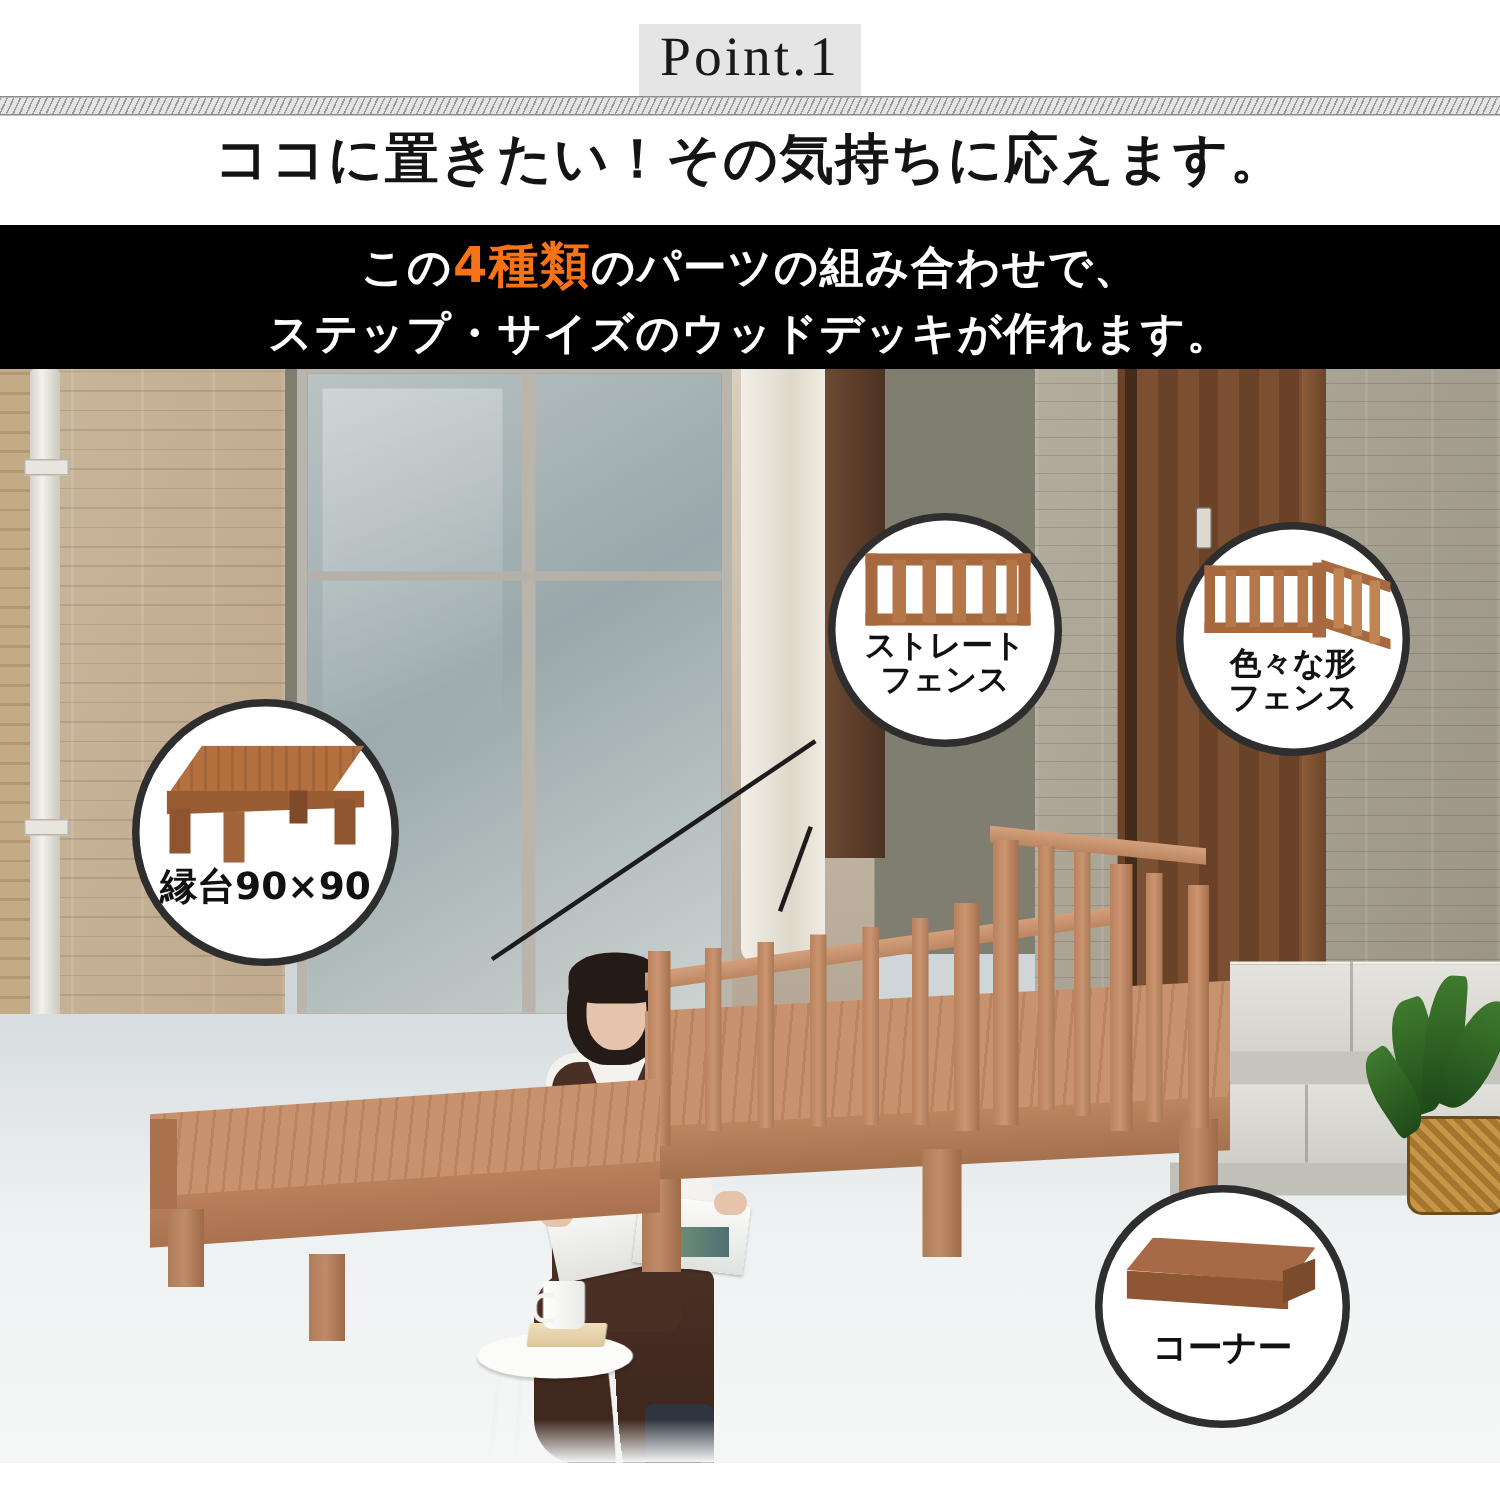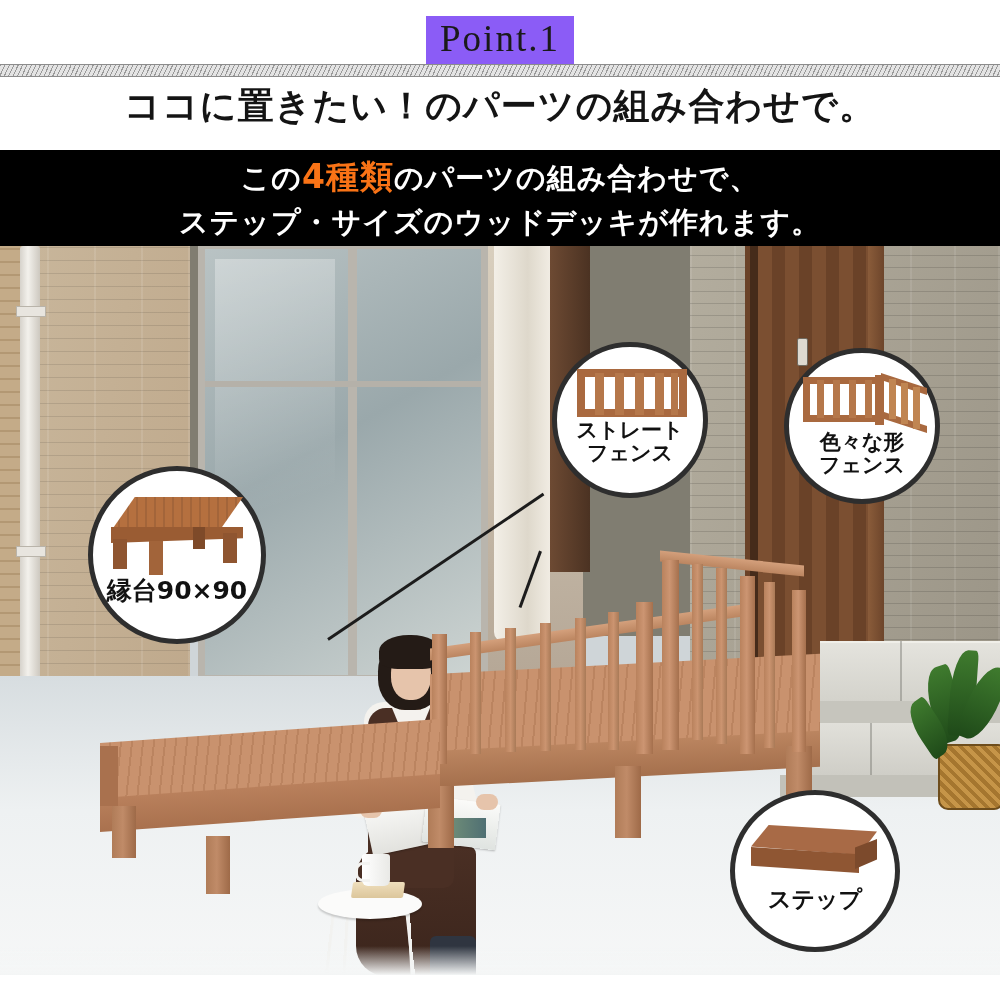--- a/index.html
+++ b/index.html
@@ -8,21 +8,21 @@
     font-family:"Liberation Sans","DejaVu Sans",sans-serif;
   }
   .page{position:relative;width:1000px;height:1000px;background:#fff;}
 
   
   .header{position:absolute;left:0;top:0;width:1000px;height:150px;background:#fff;}
   .point-badge{
     position:absolute;left:0;top:16px;width:1000px;text-align:center;
   }
   .point-badge span{
-    display:inline-block;background:#8b5cf6;color:#1a1a1a;
+    display:inline-block;background:#e5e5e5;color:#1a1a1a;
     font-family:"Liberation Serif","DejaVu Serif",serif;
     font-size:37px;font-weight:400;letter-spacing:2px;
     padding:2px 14px 4px 14px;line-height:1.15;
   }
   .hatch-rule{
     position:absolute;left:0;top:64px;width:1000px;height:11px;
     background:repeating-linear-gradient(115deg,#9a9a9a 0px,#9a9a9a 1px,#e4e4e4 1px,#e4e4e4 4px);
     border-top:1px solid #8c8c8c;border-bottom:1px solid #8c8c8c;
   }
   .headline{
@@ -172,21 +172,21 @@
 </head>
 <body>
 
 <div class="page">
 
   <div class="header">
     <div class="point-badge">
       <span>Point.1</span>
     </div>
     <div class="hatch-rule"></div>
-    <div class="headline">ココに置きたい！のパーツの組み合わせで。</div>
+    <div class="headline">ココに置きたい！その気持ちに応えます。</div>
   </div>
 
   <div class="banner">
     <div class="line">
       <span>この</span><span class="hl">4種類</span><span>のパーツの組み合わせで、</span>
     </div>
     <div class="line">ステップ・サイズのウッドデッキが作れます。</div>
   </div>
 
   <div class="photo">
@@ -337,16 +337,16 @@
     <div class="cap" style="font-size:21px;">色々な形</div>
     <div class="cap" style="font-size:21px;">フェンス</div>
   </div>
 
   <div class="callout" id="callout-step">
     <div class="art" style="height:92px">
       <div class="ic" style="left:16px;top:30px;width:126px;height:30px;background:#a86a46;clip-path:polygon(14% 0,100% 22%,86% 100%,0 72%);"></div>
       <div class="ic" style="left:16px;top:52px;width:108px;height:26px;background:#8f5633;clip-path:polygon(0 0,100% 28%,100% 100%,0 72%);"></div>
       <div class="ic" style="left:120px;top:44px;width:22px;height:30px;background:#7c4a2c;clip-path:polygon(0 28%,100% 0,100% 68%,0 100%);"></div>
     </div>
-    <div class="cap" style="font-size:23px;">ステップ</div>
+    <div class="cap" style="font-size:23px;">コーナー</div>
   </div>
 
 </div>
 
 </body></html>

